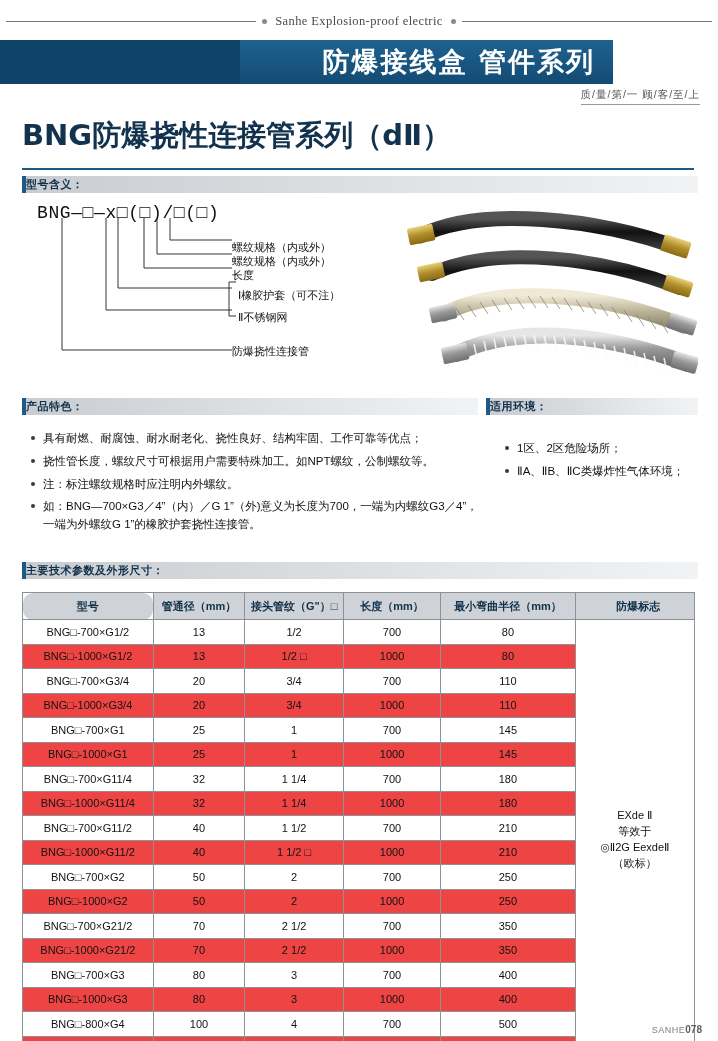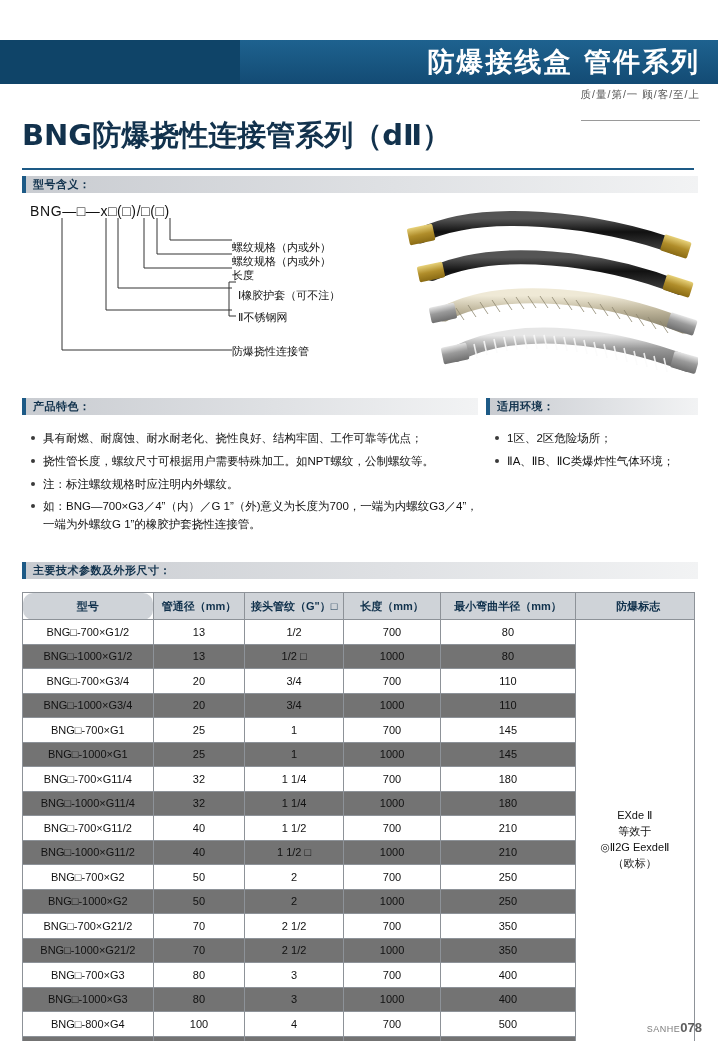--- a/index.html
+++ b/index.html
@@ -20,36 +20,36 @@
   }
   .brandline .rule{flex:1;height:1px;background:#7a7a7a;margin:0 6px;}
   .brandline .dot{width:5px;height:5px;border-radius:50%;background:#8a8a8a;}
   .brandline .txt{
     font-size:12.5px;color:#4a4a4a;letter-spacing:.4px;
     padding:0 8px;white-space:nowrap;font-family:"Liberation Serif",serif;
   }
 
   
   .headerbar{
-    position:absolute;left:0;top:40px;width:718px;height:44px;
+    position:absolute;left:0;top:40px;width:613px;height:44px;
     background:#1d5a86;
     background:linear-gradient(to bottom,#1e628f 0%,#134b74 100%);
   }
   .headerbar .title{
     position:absolute;right:18px;top:4px;
     font-size:27px;color:#ffffff;letter-spacing:2px;font-weight:bold;
     font-family:"DejaVu Sans", sans-serif;
   }
   .headerbar .leftblock{
     position:absolute;left:0;top:0;width:240px;height:44px;background:#0f4468;
   }
   .subcode{
     position:absolute;right:18px;top:88px;
     font-size:10.5px;color:#555;letter-spacing:1px;
-    border-bottom:1px solid #9a9a9a;padding-bottom:18px;
+    border-bottom:1px solid #9a9a9a;padding-bottom:2px;
   }
 
   
   .series-cn{
     position:absolute;left:22px;top:116px;
     font-size:29px;font-weight:bold;color:#12324d;letter-spacing:0px;
     font-family:"DejaVu Sans", sans-serif;
   }
   .series-en{
     position:absolute;left:24px;top:151px;
@@ -60,26 +60,26 @@
   }
 
   
   .secbar{
     position:absolute;height:17px;
     background:linear-gradient(to right,#c9ccd1 0%,#dfe1e4 55%,#f2f3f4 100%);
     border-left:4px solid #1d5a86;
   }
   .secbar span{
     font-size:11px;color:#10314c;font-weight:bold;
-    padding-left:7px;line-height:17px;display:block;letter-spacing:.5px;
+    line-height:17px;display:block;letter-spacing:.5px;
   }
 
   
   .modelblock{position:absolute;left:30px;top:203px;font-size:11.5px;color:#111;}
-  .modelcode{font-size:14px;letter-spacing:.6px;white-space:nowrap;font-family:Liberation Sans, sans-serif;}
+  .modelcode{font-size:18px;letter-spacing:.6px;white-space:nowrap;font-family:Liberation Mono, monospace;margin-left:7px;}
   .legend{position:absolute;font-size:11px;color:#111;white-space:nowrap;}
 
   
   .leadsvg{position:absolute;left:22px;top:196px;}
 
   
   .photo{
     position:absolute;left:400px;top:196px;width:298px;height:180px;
     overflow:hidden;
   }
@@ -97,36 +97,43 @@
     position:absolute;left:22px;top:592px;border-collapse:collapse;width:673px;
     font-size:11px;
   }
   table.spec th{
     background:#cfd3d8;border:1px solid #8d9298;height:24px;font-weight:bold;
     color:#10314c;font-size:11px;
   }
   table.spec td{
     border:1px solid #8d9298;height:21.5px;text-align:center;color:#111;font-size:11px;
   }
-  table.spec tr.alt td{background:#737373;}
+  table.spec tr.alt td{background:#ef4444;}
   table.spec tr td:first-child{text-align:center;}
   .mark-cell{vertical-align:middle;font-size:11px;line-height:1.45;}
 
   
   .footer{
     position:absolute;right:16px;bottom:6px;font-size:9px;color:#7d7d7d;
     letter-spacing:.5px;
   }
-  .footer .num{font-size:13px;color:#5d5d5d;font-weight:bold;letter-spacing:0;}
+  .footer .num{font-size:10px;color:#5d5d5d;font-weight:bold;letter-spacing:0;}
 </style>
 </head>
 <body>
 
 <div class="page">
 
+  <div class="brandline">
+    <div class="rule"></div>
+    <div class="dot"></div>
+    <div class="txt">Sanhe Explosion-proof electric</div>
+    <div class="dot"></div>
+    <div class="rule"></div>
+  </div>
 
   <div class="headerbar">
     <div class="leftblock"></div>
     <div class="title">防爆接线盒 管件系列</div>
   </div>
   <div class="subcode">质/量/第/一   顾/客/至/上</div>
 
   <div class="series-cn">BNG防爆挠性连接管系列（dⅡ）</div>
   <div class="series-underline"></div>
 
@@ -216,21 +223,21 @@
     <span>产品特色：</span>
   </div>
 
   <ul class="feat-list" style="left:22px;top:422px;width:452px;padding:0;margin:8px;">
     <li><span>具有耐燃、耐腐蚀、耐水耐老化、挠性良好、结构牢固、工作可靠等优点；</span></li>
     <li><span>挠性管长度，螺纹尺寸可根据用户需要特殊加工。如NPT螺纹，公制螺纹等。</span></li>
     <li><span>注：标注螺纹规格时应注明内外螺纹。</span></li>
     <li><span>如：BNG—700×G3／4”（内）／G 1”（外)意义为长度为700，一端为内螺纹G3／4”，一端为外螺纹G 1”的橡胶护套挠性连接管。</span></li>
   </ul>
 
-  <ul class="feat-list" style="left:486px;top:422px;width:210px;padding:0;margin:8px;">
+  <ul class="feat-list" style="left:486px;top:422px;width:210px;padding:0;margin:18px;">
     <li><span>1区、2区危险场所；</span></li>
     <li><span>ⅡA、ⅡB、ⅡC类爆炸性气体环境；</span></li>
   </ul>
 
   <div class="secbar" style="left:22px;top:562px;width:672px;">
     <span>主要技术参数及外形尺寸：</span>
   </div>
 
   <table class="spec">
     <thead>

